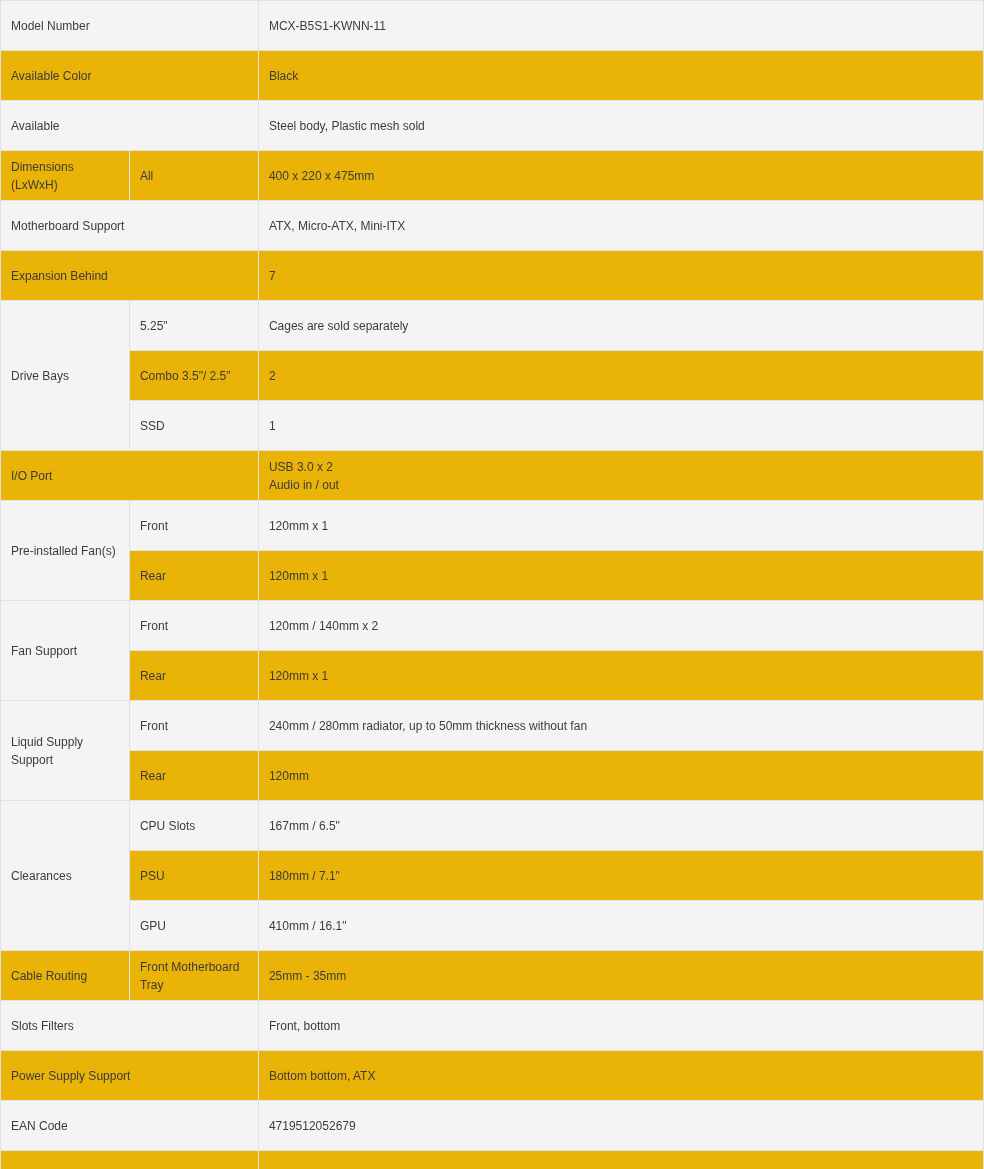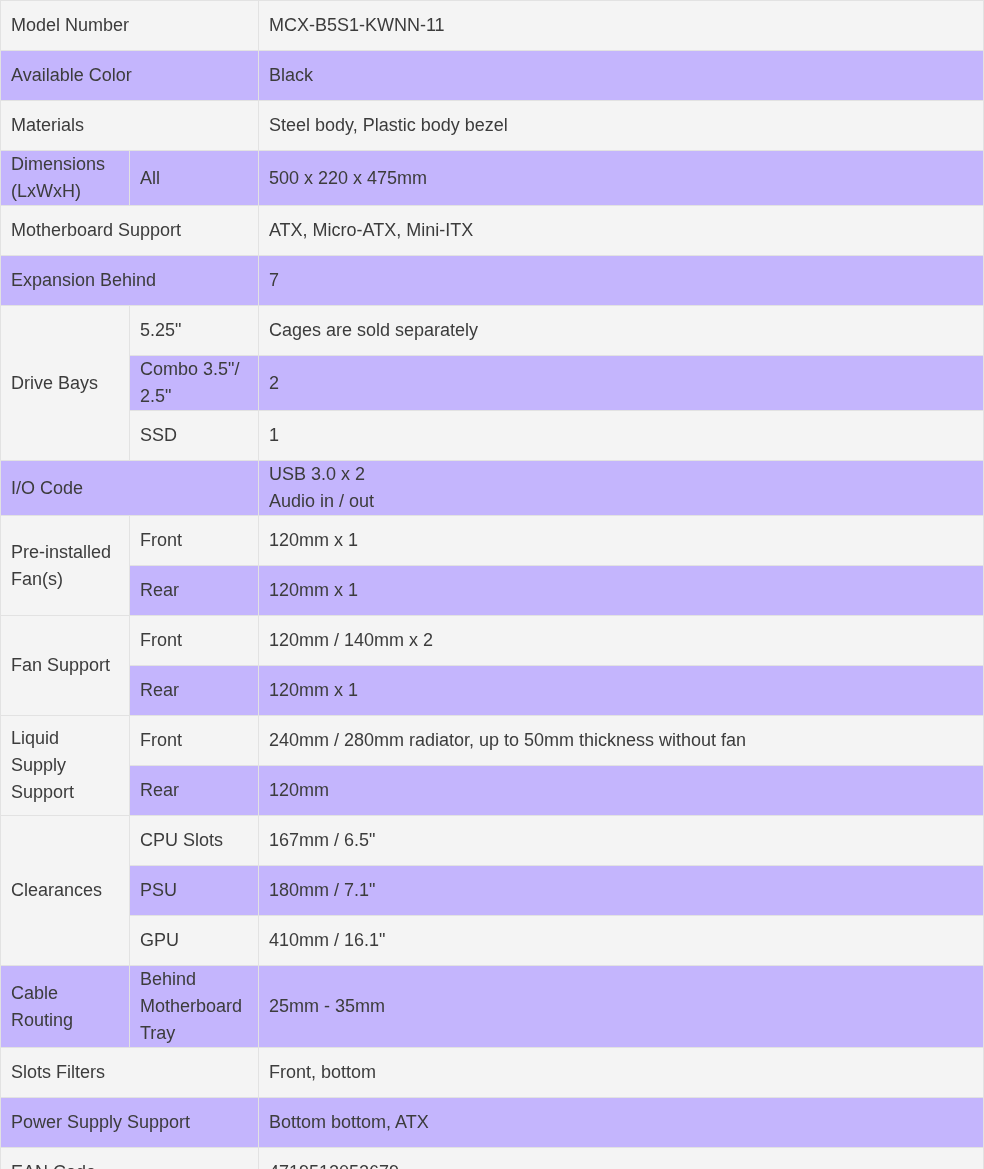--- a/index.html
+++ b/index.html
@@ -16,30 +16,30 @@
   table.spec-table {
     border-collapse: collapse;
     width: 984px;
     table-layout: fixed;
   }
   table.spec-table td {
     border: 1px solid #e2e2e2;
     padding: 0 10px;
     vertical-align: middle;
     line-height: 1.5;
-    font-size: 18px;
+    font-size: 12px;
     color: #3c3c3c;
     word-wrap: break-word;
   }
   
   tr.alt td {
     background: #f4f4f4;
   }
   tr.plain td {
-    background: #c4b5fd;
+    background: #eab308;
   }
   td.label-cell {
     width: 196px;
   }
   td.sub-cell {
     width: 195px;
   }
   td.value-cell {
     width: 589px;
   }
@@ -58,27 +58,27 @@
   <tbody>
       <tr class="alt">
         <td class="label-cell row-h" colspan="2">Model Number</td>
         <td class="value-cell row-h multiline">MCX-B5S1-KWNN-11</td>
       </tr>
       <tr class="plain">
         <td class="label-cell row-h" colspan="2">Available Color</td>
         <td class="value-cell row-h multiline">Black</td>
       </tr>
       <tr class="alt">
-        <td class="label-cell row-h" colspan="2">Materials</td>
-        <td class="value-cell row-h multiline">Steel body, Plastic body bezel</td>
+        <td class="label-cell row-h" colspan="2">Available</td>
+        <td class="value-cell row-h multiline">Steel body, Plastic mesh sold</td>
       </tr>
       <tr class="plain">
         <td class="label-cell row-h">Dimensions (LxWxH)</td>
         <td class="sub-cell row-h">All</td>
-        <td class="value-cell row-h multiline">500 x 220 x 475mm</td>
+        <td class="value-cell row-h multiline">400 x 220 x 475mm</td>
       </tr>
       <tr class="alt">
         <td class="label-cell row-h" colspan="2">Motherboard Support</td>
         <td class="value-cell row-h multiline">ATX, Micro-ATX, Mini-ITX</td>
       </tr>
       <tr class="plain">
         <td class="label-cell row-h" colspan="2">Expansion Behind</td>
         <td class="value-cell row-h multiline">7</td>
       </tr>
       <tr class="alt">
@@ -88,21 +88,21 @@
       </tr>
       <tr class="plain">
         <td class="sub-cell row-h">Combo 3.5"/ 2.5"</td>
         <td class="value-cell row-h multiline">2</td>
       </tr>
       <tr class="alt">
         <td class="sub-cell row-h">SSD</td>
         <td class="value-cell row-h multiline">1</td>
       </tr>
       <tr class="plain">
-        <td class="label-cell row-h" colspan="2">I/O Code</td>
+        <td class="label-cell row-h" colspan="2">I/O Port</td>
         <td class="value-cell row-h multiline">USB 3.0 x 2
 Audio in / out</td>
       </tr>
       <tr class="alt">
         <td class="label-cell row-h" rowspan="2">Pre-installed Fan(s)</td>
         <td class="sub-cell row-h">Front</td>
         <td class="value-cell row-h multiline">120mm x 1</td>
       </tr>
       <tr class="plain">
         <td class="sub-cell row-h">Rear</td>
@@ -134,21 +134,21 @@
       <tr class="plain">
         <td class="sub-cell row-h">PSU</td>
         <td class="value-cell row-h multiline">180mm / 7.1"</td>
       </tr>
       <tr class="alt">
         <td class="sub-cell row-h">GPU</td>
         <td class="value-cell row-h multiline">410mm / 16.1"</td>
       </tr>
       <tr class="plain">
         <td class="label-cell row-h">Cable Routing</td>
-        <td class="sub-cell row-h">Behind Motherboard Tray</td>
+        <td class="sub-cell row-h">Front Motherboard Tray</td>
         <td class="value-cell row-h multiline">25mm - 35mm</td>
       </tr>
       <tr class="alt">
         <td class="label-cell row-h" colspan="2">Slots Filters</td>
         <td class="value-cell row-h multiline">Front, bottom</td>
       </tr>
       <tr class="plain">
         <td class="label-cell row-h" colspan="2">Power Supply Support</td>
         <td class="value-cell row-h multiline">Bottom bottom, ATX</td>
       </tr>

